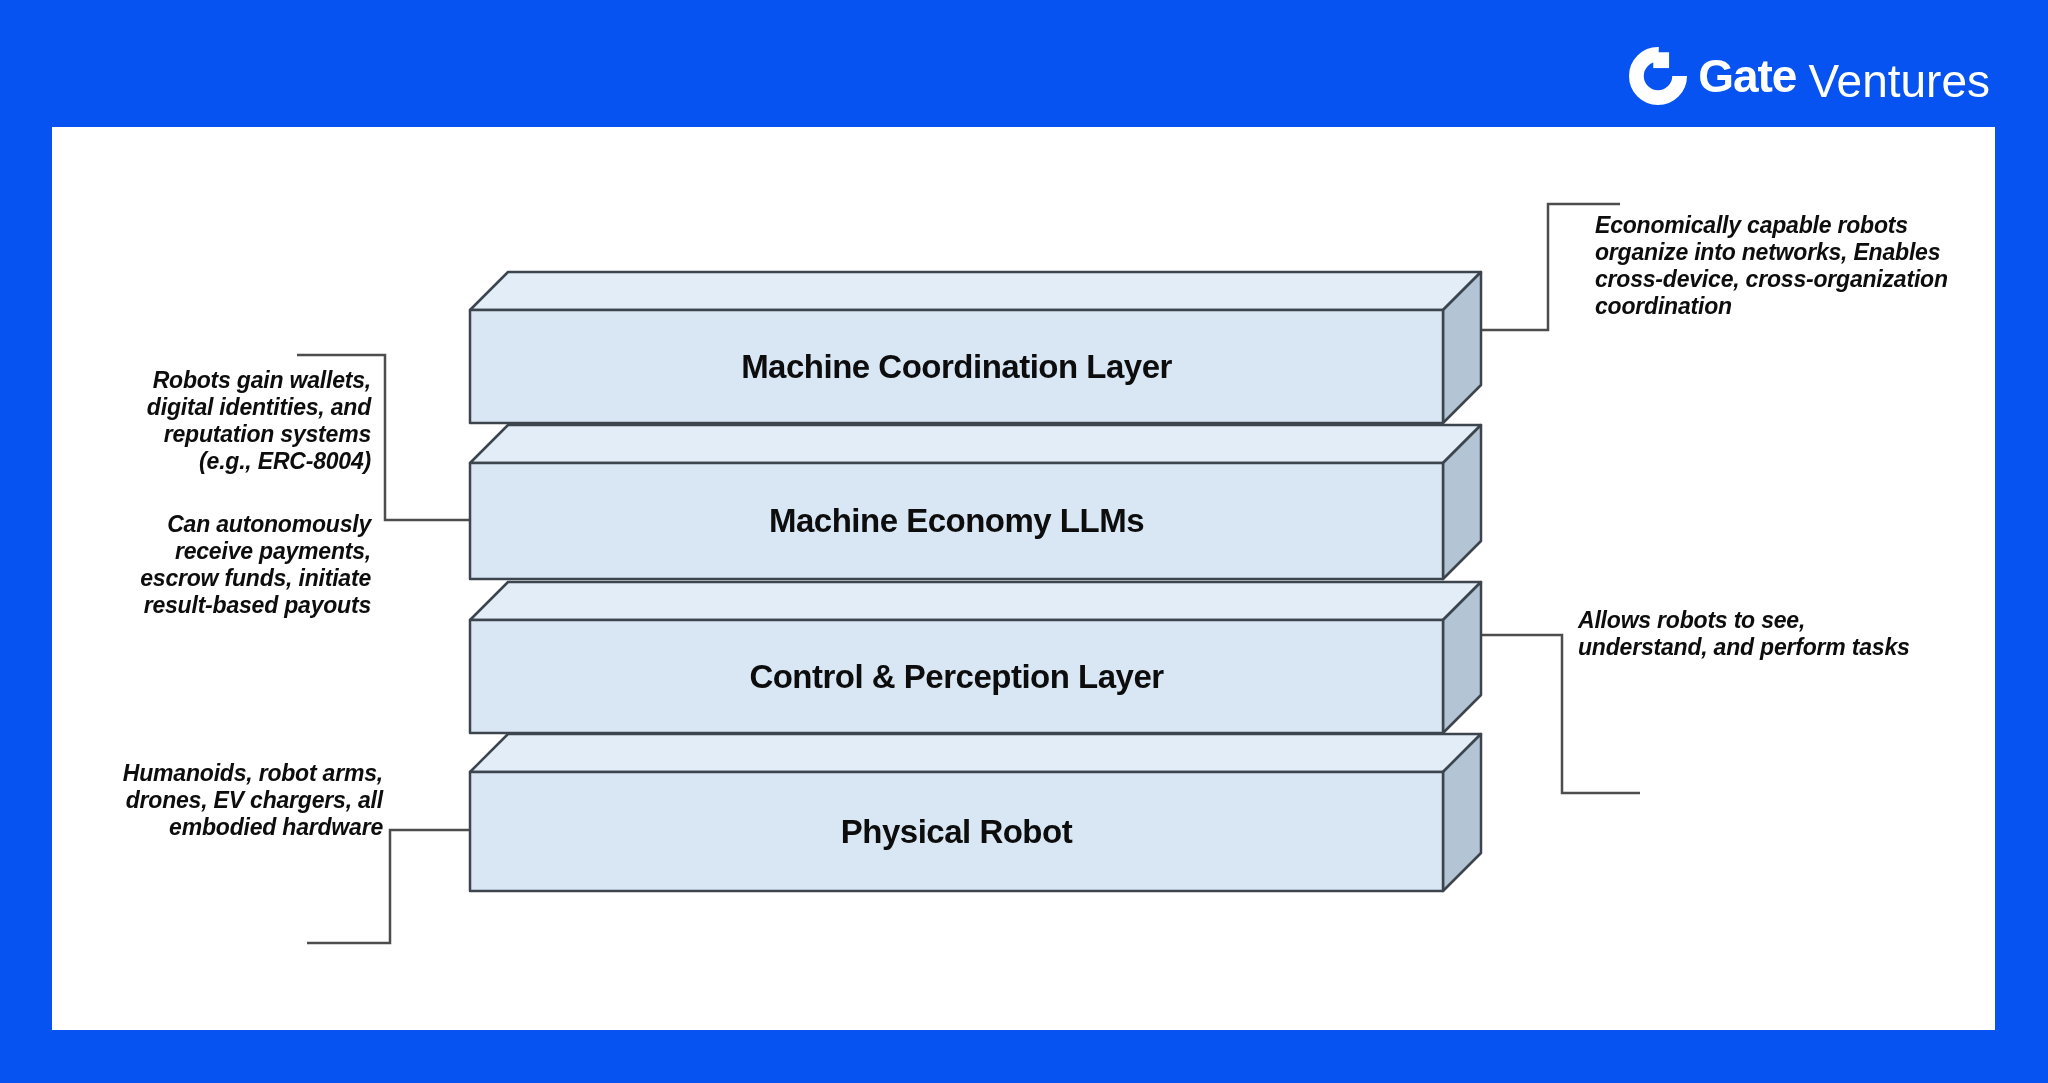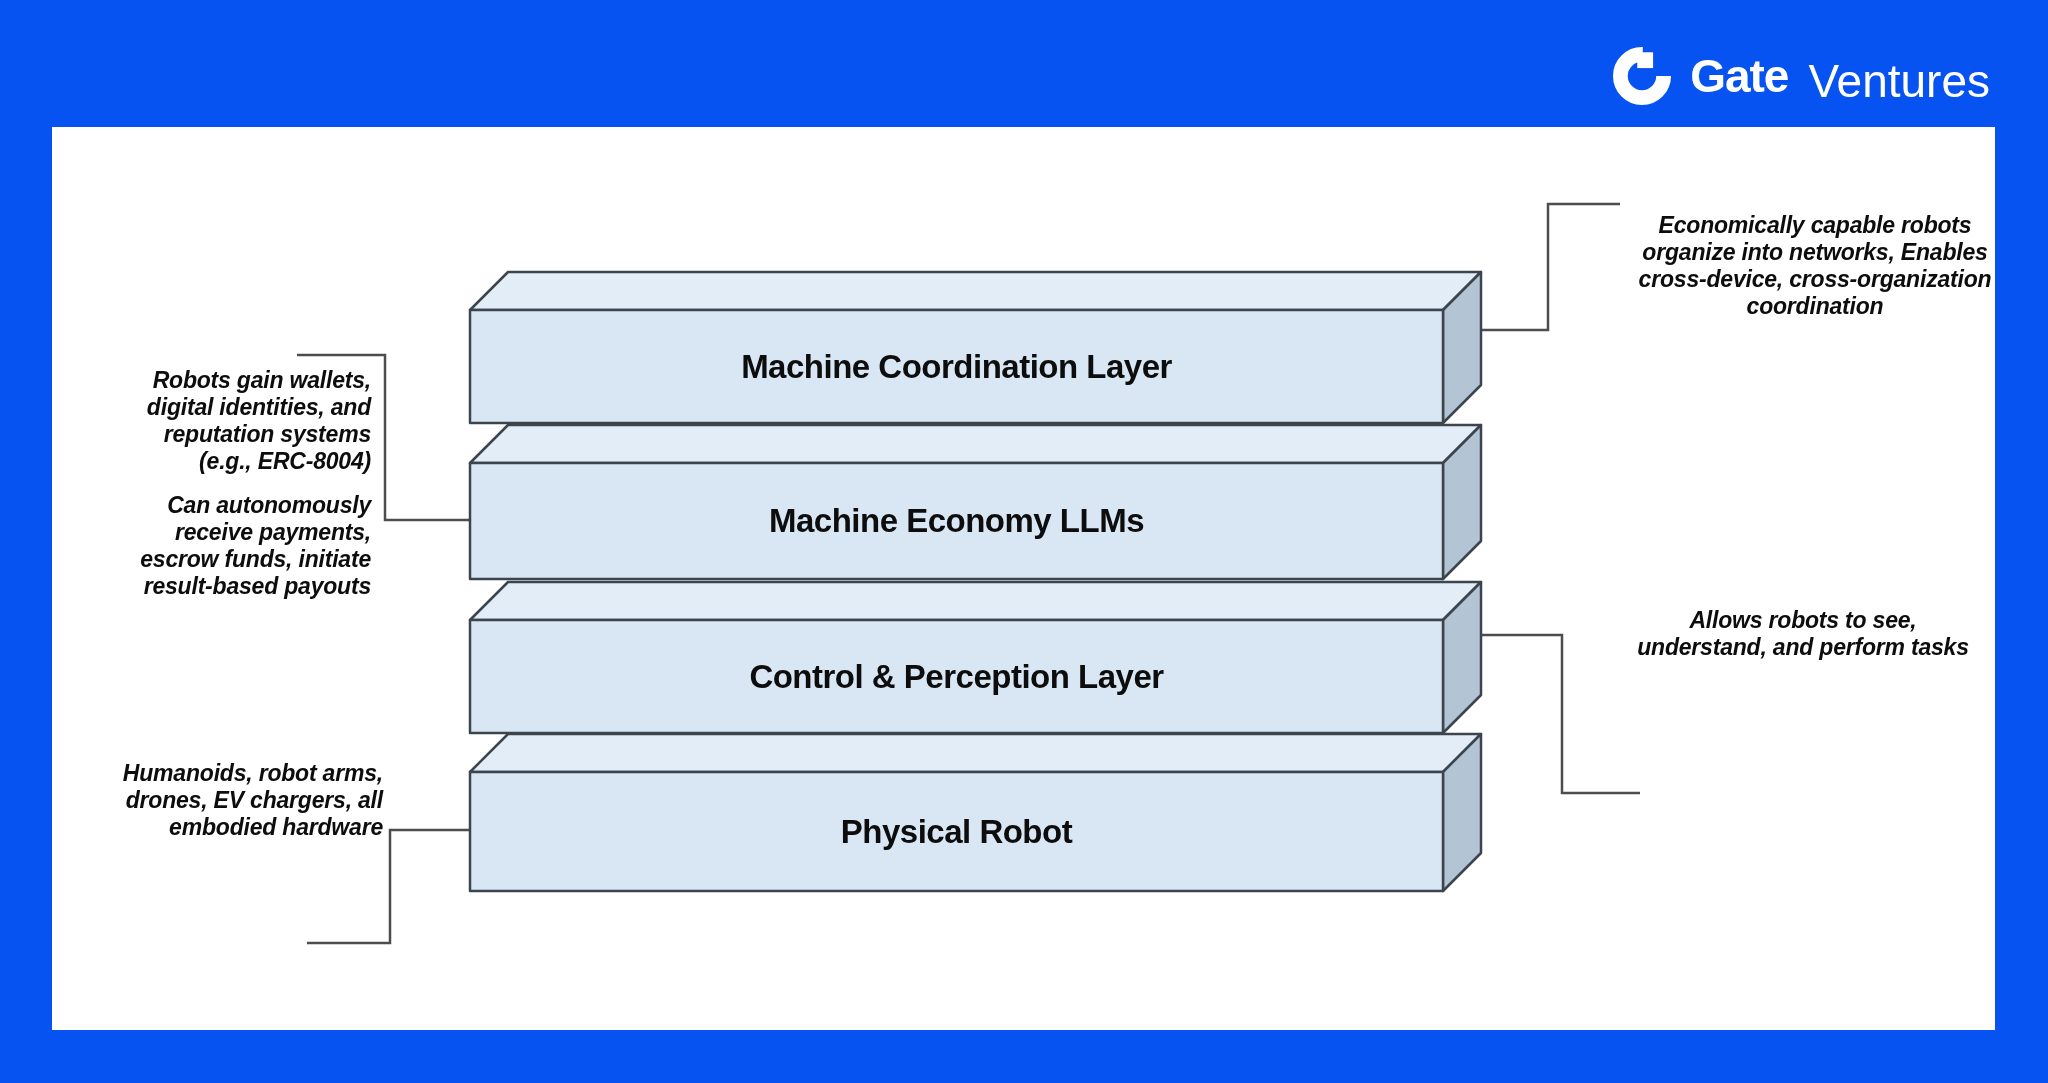--- a/index.html
+++ b/index.html
@@ -27,21 +27,20 @@
     background: var(--panel, #ffffff);
   }
   .logo {
     position: absolute;
     top: 44px;
     right: 58px;
     height: 64px;
     display: flex;
     align-items: center;
     color: var(--logo, #ffffff);
-    gap: 8px;
   }
   .logo svg { display: block; }
   .logo .ring {
     fill: none;
     stroke: var(--logo, #ffffff);
     stroke-width: 14;
   }
   .logo .dot { fill: var(--logo, #ffffff); }
   .logo-bold {
     margin-left: 11px;
@@ -105,24 +104,24 @@
     font-style: italic;
     line-height: 27px;
     color: var(--text, #0d0d0d);
     letter-spacing: -0.2px;
   }
   .ann p {
     margin: 0;
     white-space: pre-line;
   }
   .ann p + p {
-    margin-top: 17px;
+    margin-top: 36px;
   }
   .ann-left { text-align: right; }
-  .ann-right { text-align: center; }
+  .ann-right { text-align: left; }
 </style>
 </head>
 <body>
 
 <div class="frame">
 
   <div class="panel"></div>
 
   <div class="logo">
     <svg width="58" height="58" viewBox="0 0 55 55">

